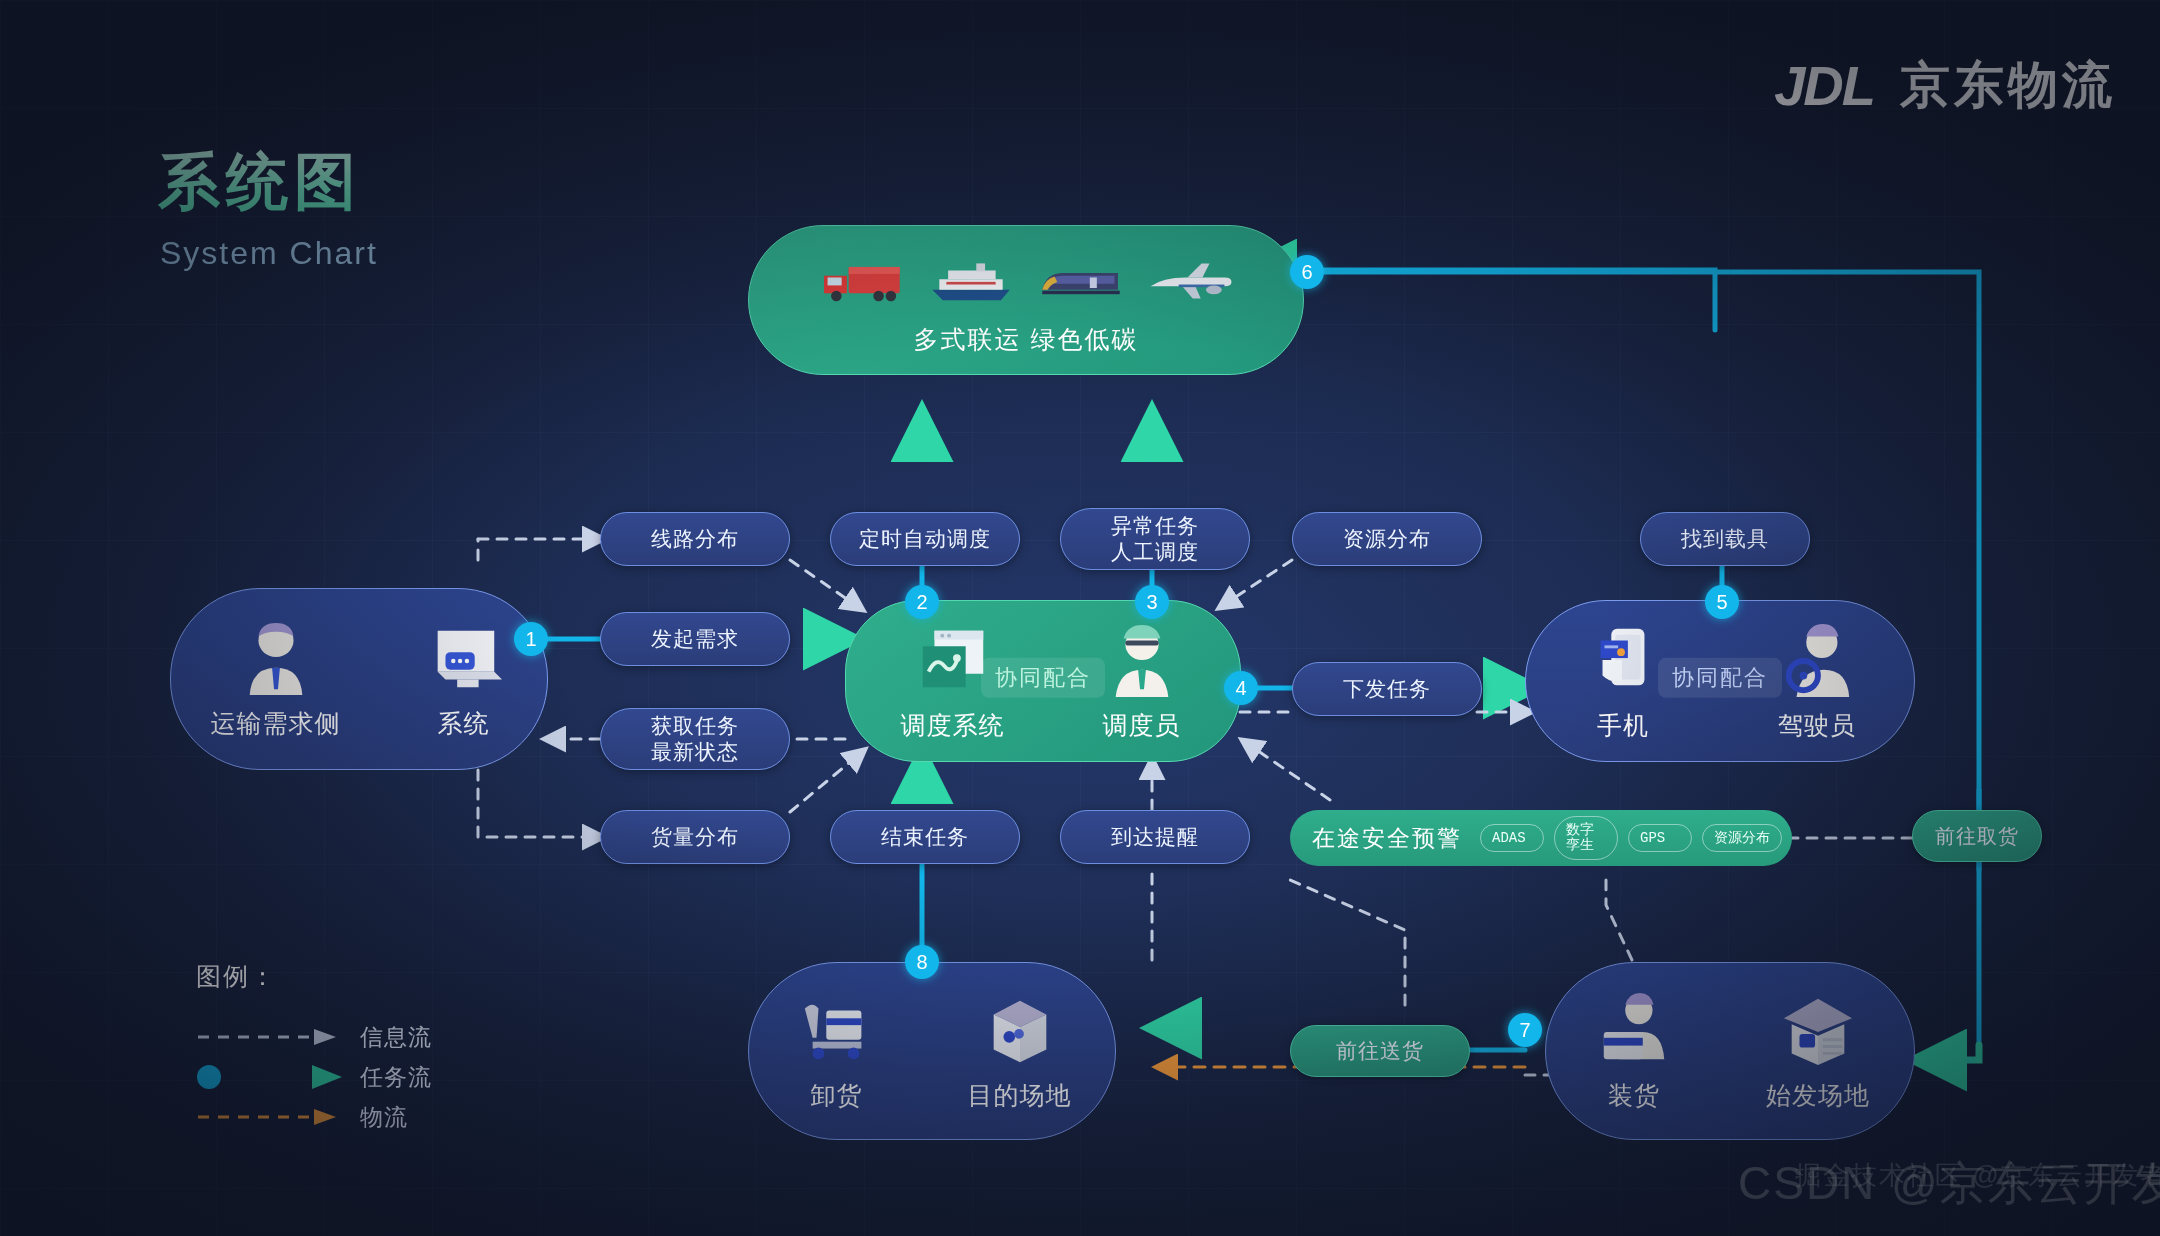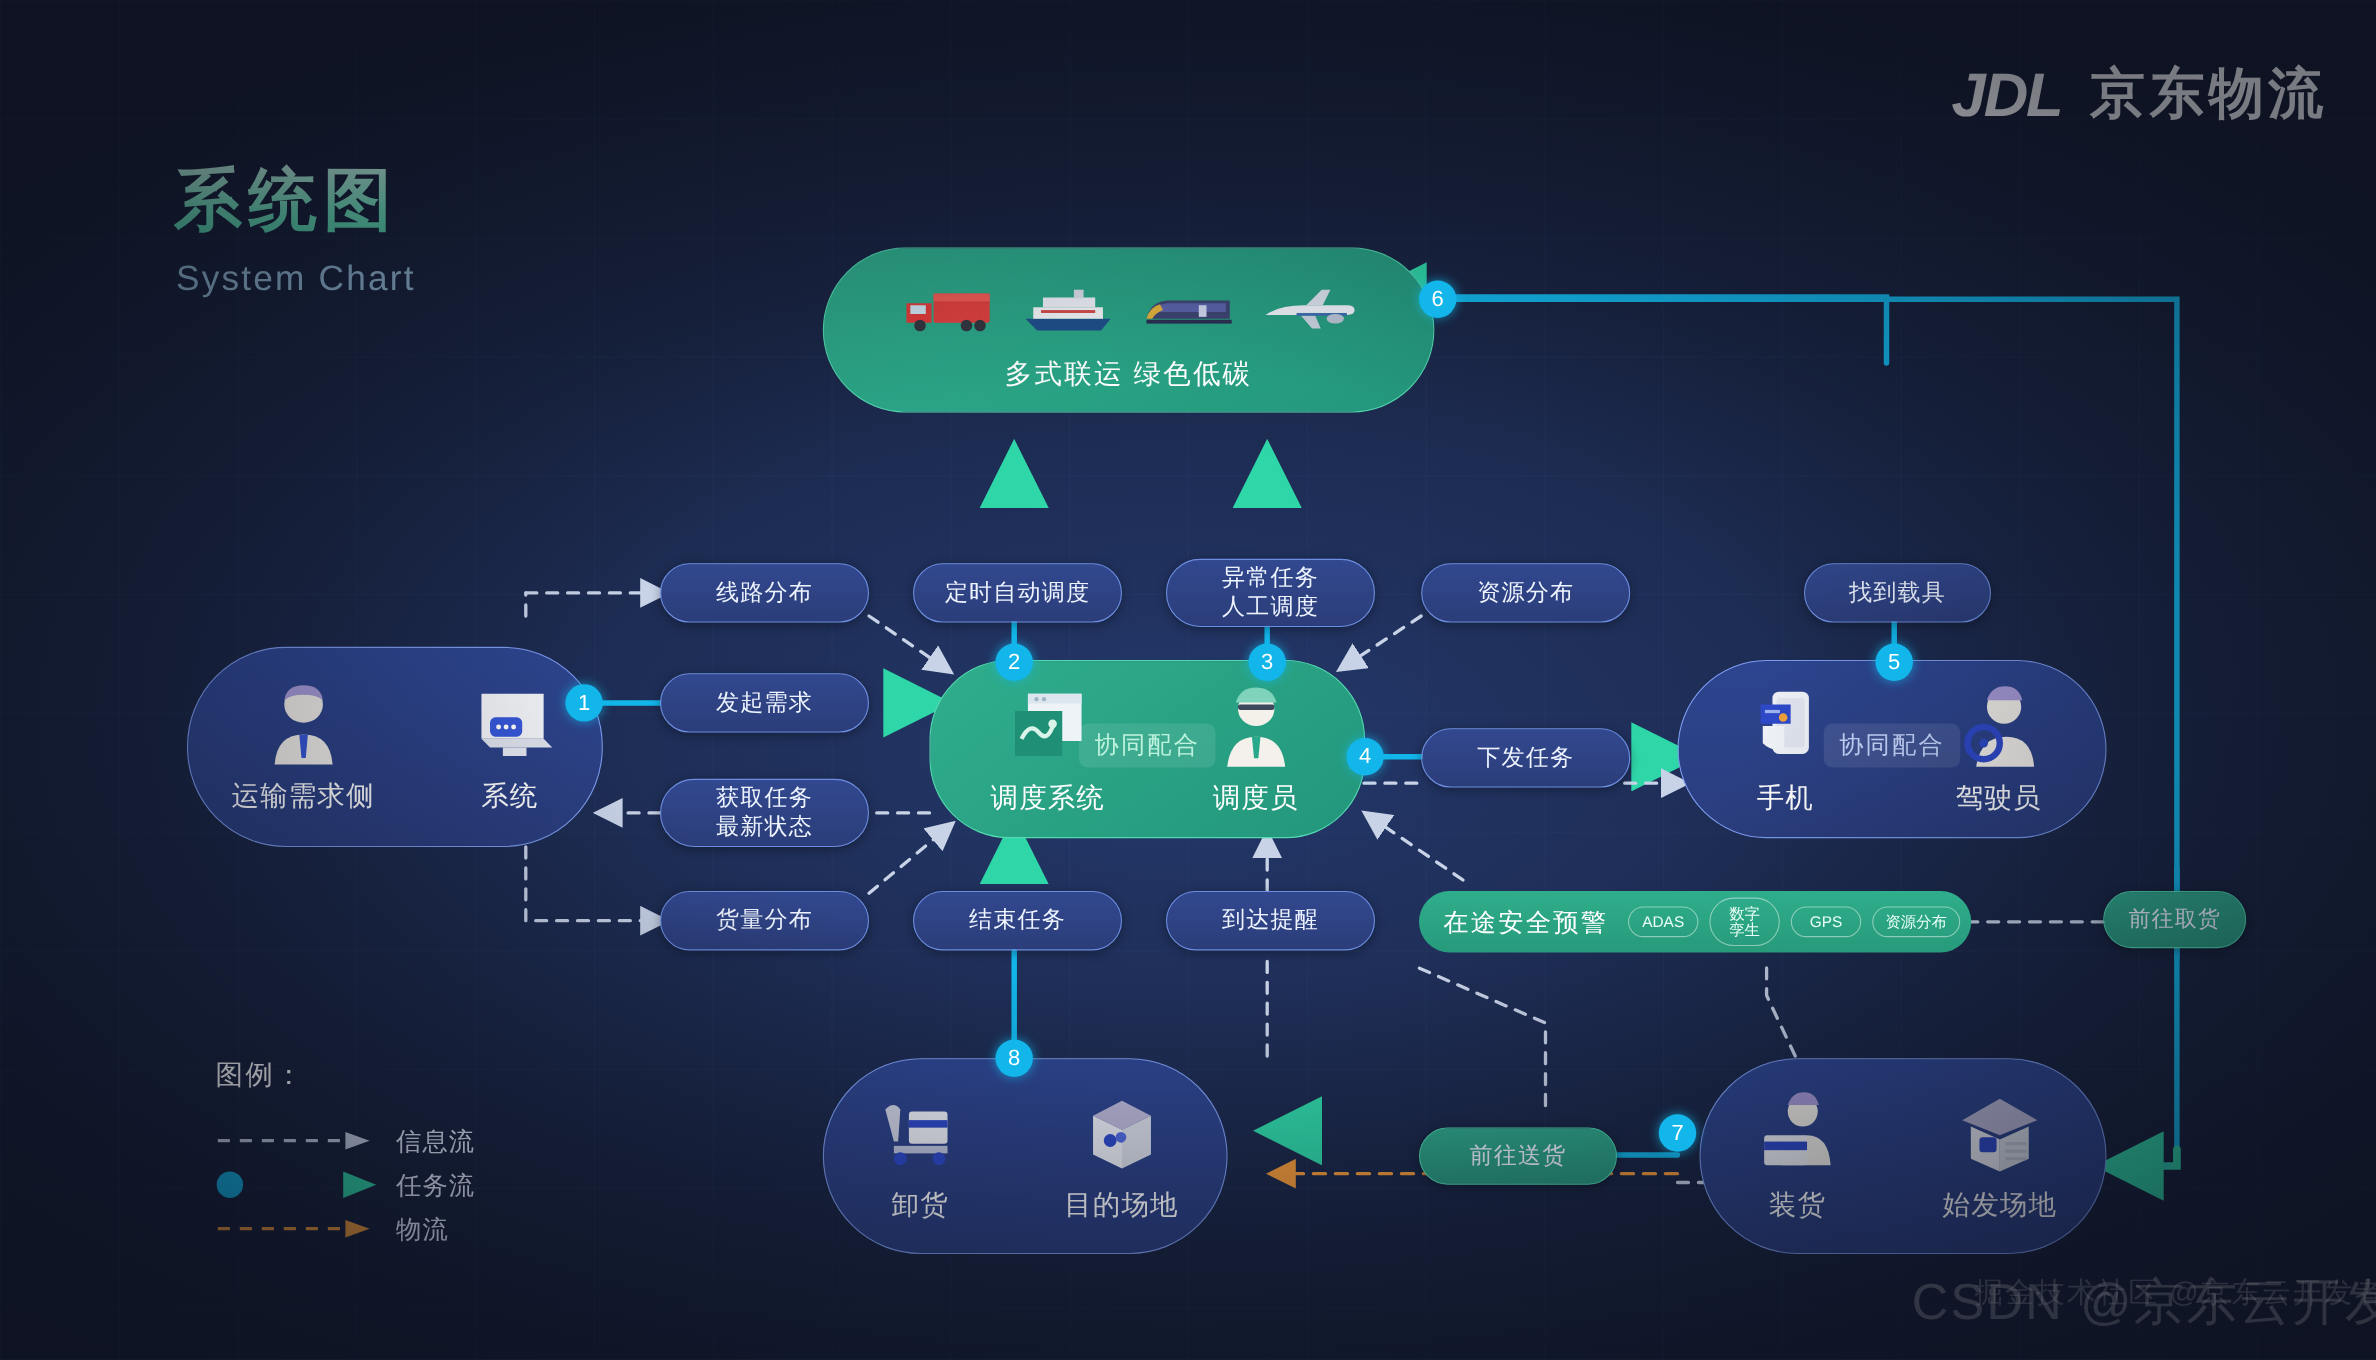--- a/index.html
+++ b/index.html
@@ -62,22 +62,22 @@
   .num{position:absolute;width:34px;height:34px;border-radius:50%;
     background:#12b6ea;color:#fff;font-size:20px;display:flex;align-items:center;
     justify-content:center;box-shadow:0 0 10px rgba(18,182,234,.7);z-index:6;}
 
   
   #safety{position:absolute;left:1290px;top:810px;height:56px;border-radius:999px;
     background:linear-gradient(180deg,#2fae8c 0%,#279a7b 100%);
     display:flex;align-items:center;padding:0 10px 0 22px;gap:10px;z-index:5;}
   #safety .ttl{color:#ffffff;font-size:23px;letter-spacing:2px;margin-right:8px;}
   #safety .tag{border:1.4px solid rgba(255,255,255,.45);border-radius:999px;
-    color:#eafff7;font-size:14px;line-height:1.05;padding:6px 11px;text-align:center;
-    white-space:pre-line;min-width:40px;}
+    color:#eafff7;font-size:14px;line-height:1.05;padding:6px 11px;
+    white-space:pre-line;min-width:40px;font-family:Liberation Mono, monospace;}
 
   
   #legend{position:absolute;left:196px;top:960px;}
   #legend .ttl{color:#fff;font-size:25px;letter-spacing:2px;margin-bottom:24px;}
   #legend .row{display:flex;align-items:center;height:40px;gap:14px;}
   #legend .lab{color:#e7eeff;font-size:23px;letter-spacing:1px;}
 
   
   .wm{position:absolute;color:rgba(255,255,255,.30);white-space:nowrap;pointer-events:none;}
   #wm1{left:1738px;top:1153px;font-size:46px;letter-spacing:2px;}

